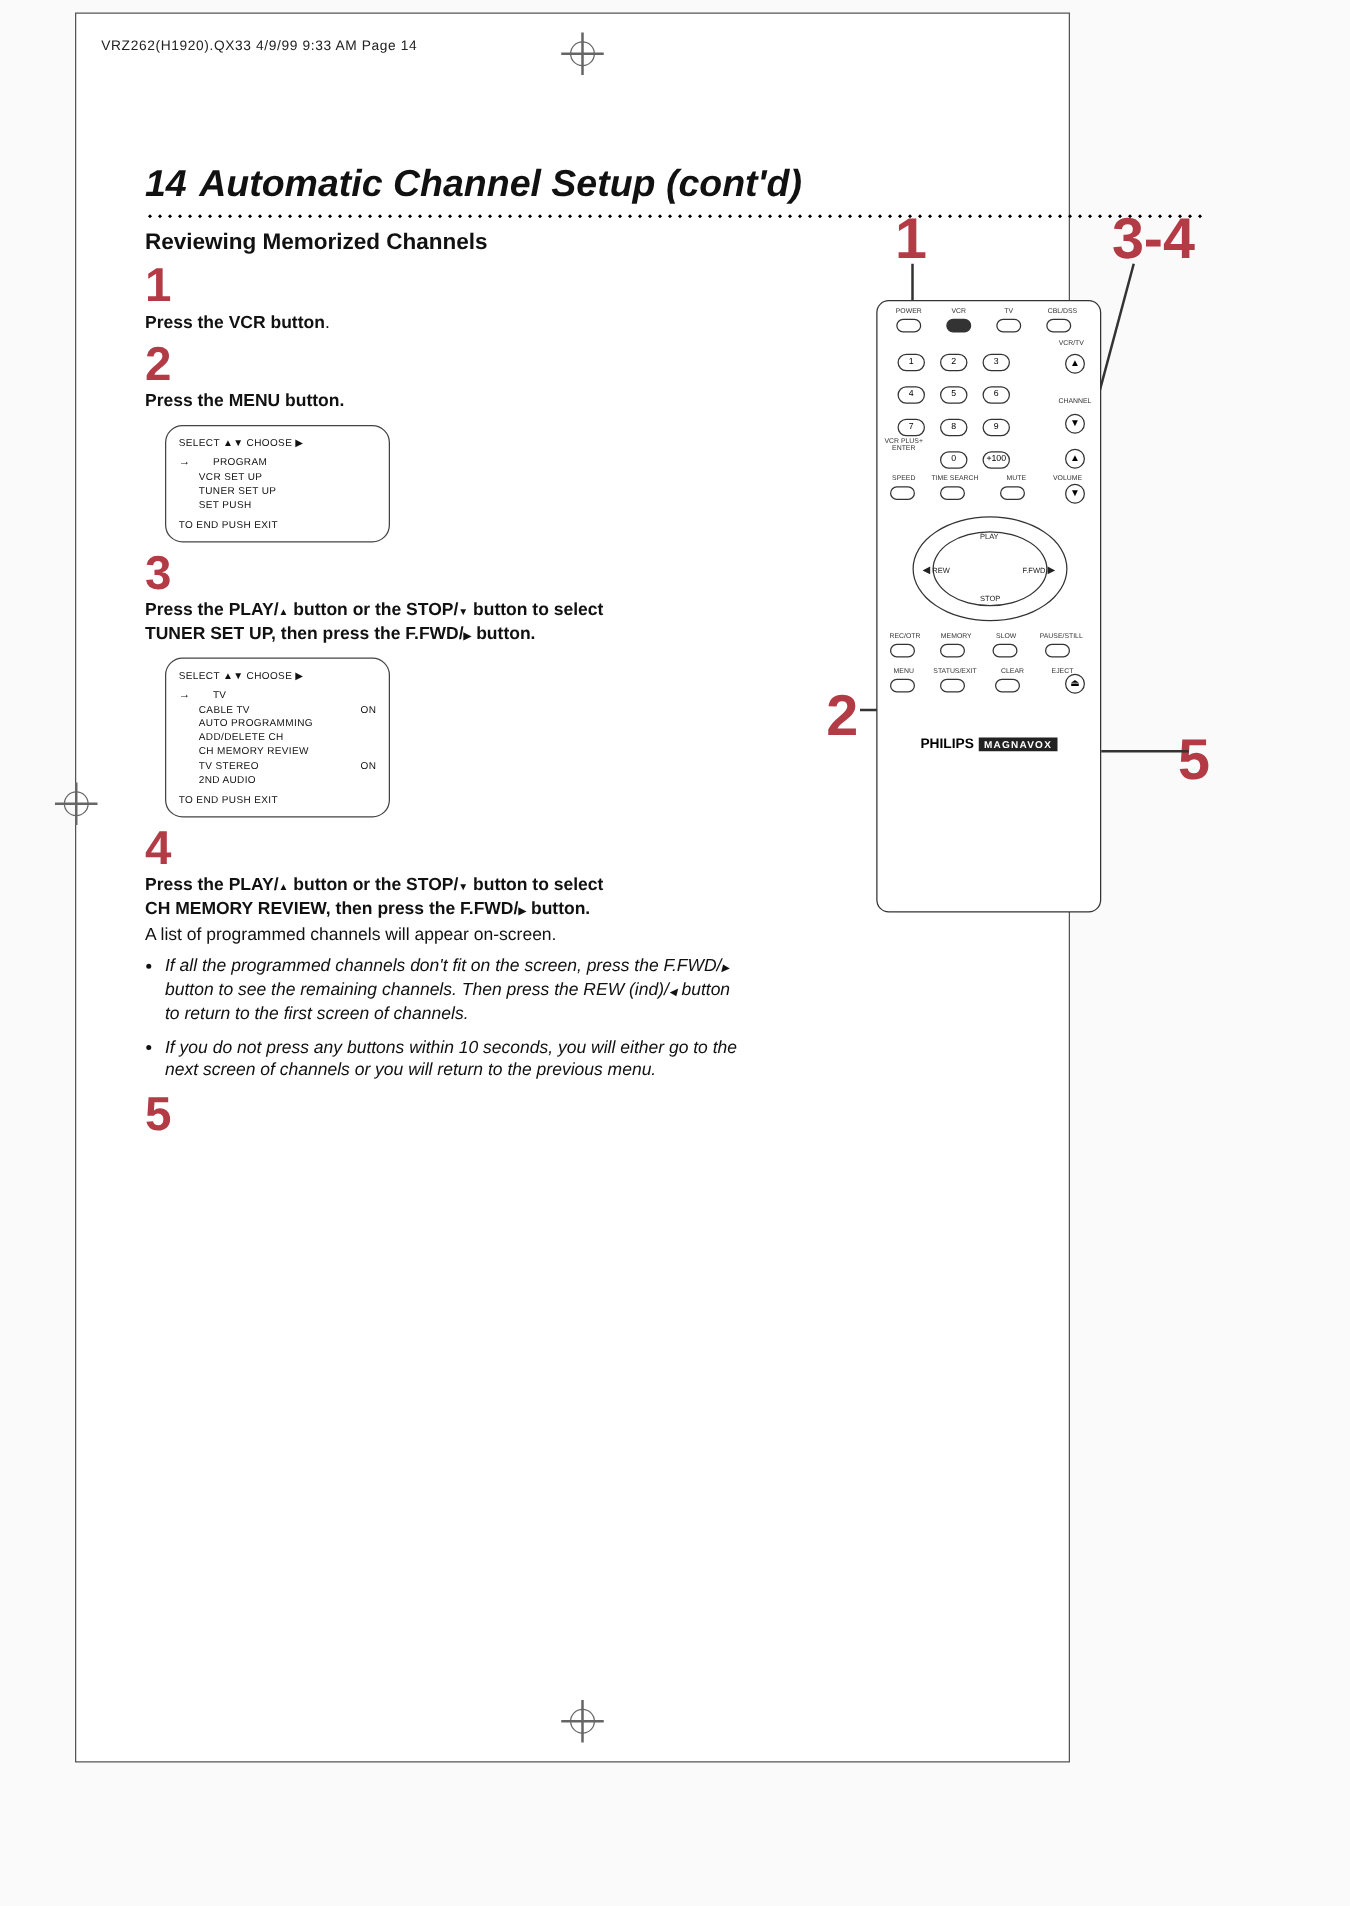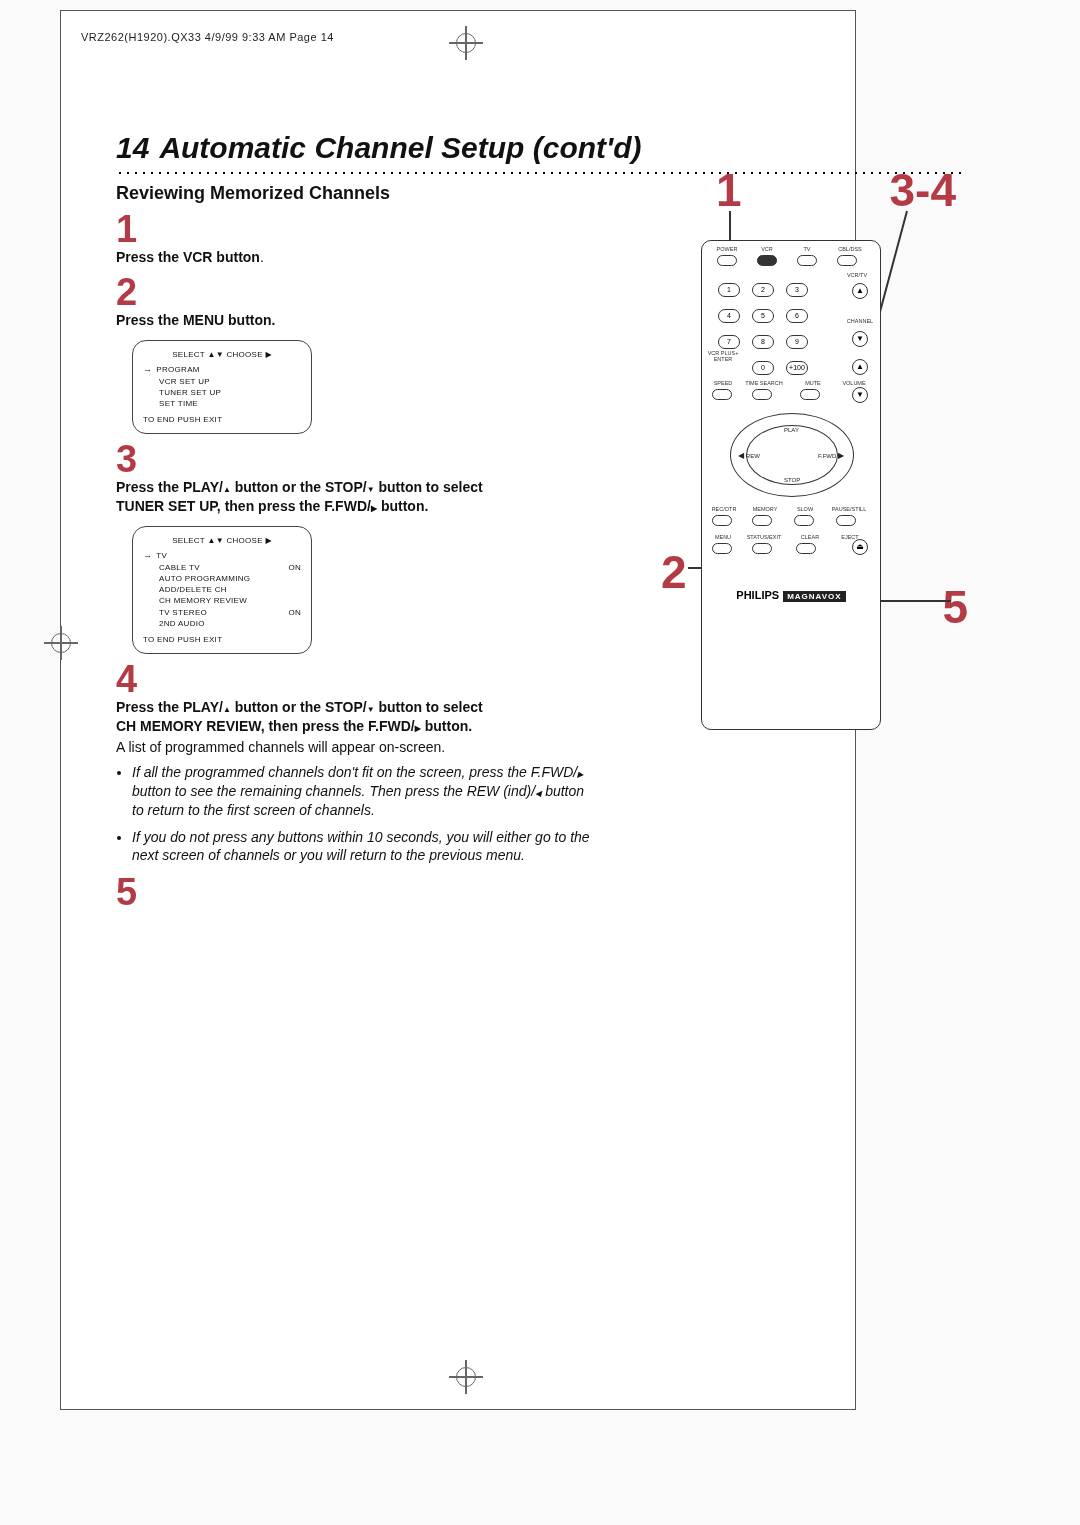--- a/index.html
+++ b/index.html
@@ -128,23 +128,23 @@
     border-radius: 14px;
     padding: 8px 10px 8px 10px;
     width: 180px;
     font-family: Arial, sans-serif;
     font-size: 8px;
     letter-spacing: 0.3px;
     color: #111;
     margin: 10px 0 4px 16px;
     line-height: 1.4;
   }
-  .osd .osd-head { font-size: 8px; margin-bottom: 3px; text-align: center; }
+  .osd .osd-head { font-size: 8px; margin-bottom: 3px; }
   .osd .row { display: flex; justify-content: space-between; align-items: center; }
-  .osd .indent1 { margin-left: 4px; }
+  .osd .indent1 { margin-left: 18px; }
   .osd .indent2 { margin-left: 16px; }
   .osd .footer { margin-top: 5px; }
 
   .tri-up::before { content:"▲"; font-size:8px; }
   .tri-dn::before { content:"▼"; font-size:8px; }
   .tri-rt::before { content:"▶"; font-size:8px; }
   .tri-lf::before { content:"◀"; font-size:8px; }
   .arrow-r::before { content:"→"; font-size:9px; }
 
   
@@ -276,21 +276,21 @@
         </div>
 
         <div class="osd">
           <div class="osd-head">
             <span>SELECT </span><span class="tri-up"></span><span class="tri-dn"></span>
             <span> CHOOSE </span><span class="tri-rt"></span>
           </div>
           <div><span class="arrow-r"></span><span class="indent1">PROGRAM</span></div>
           <div class="indent2">VCR SET UP</div>
           <div class="indent2">TUNER SET UP</div>
-          <div class="indent2">SET TIME</div>
+          <div class="indent2">SET PUSH</div>
           <div class="footer">TO END PUSH EXIT</div>
         </div>
 
         <div class="stepnum">3</div>
         <div class="steptext">
           <b>
             <span>Press the PLAY/</span><span class="tri-up"></span><span> button or the STOP/</span><span class="tri-dn"></span><span> button to select</span><br>
             <span>TUNER SET UP, then press the F.FWD/</span><span class="tri-rt"></span><span> button.</span>
           </b>
         </div>

